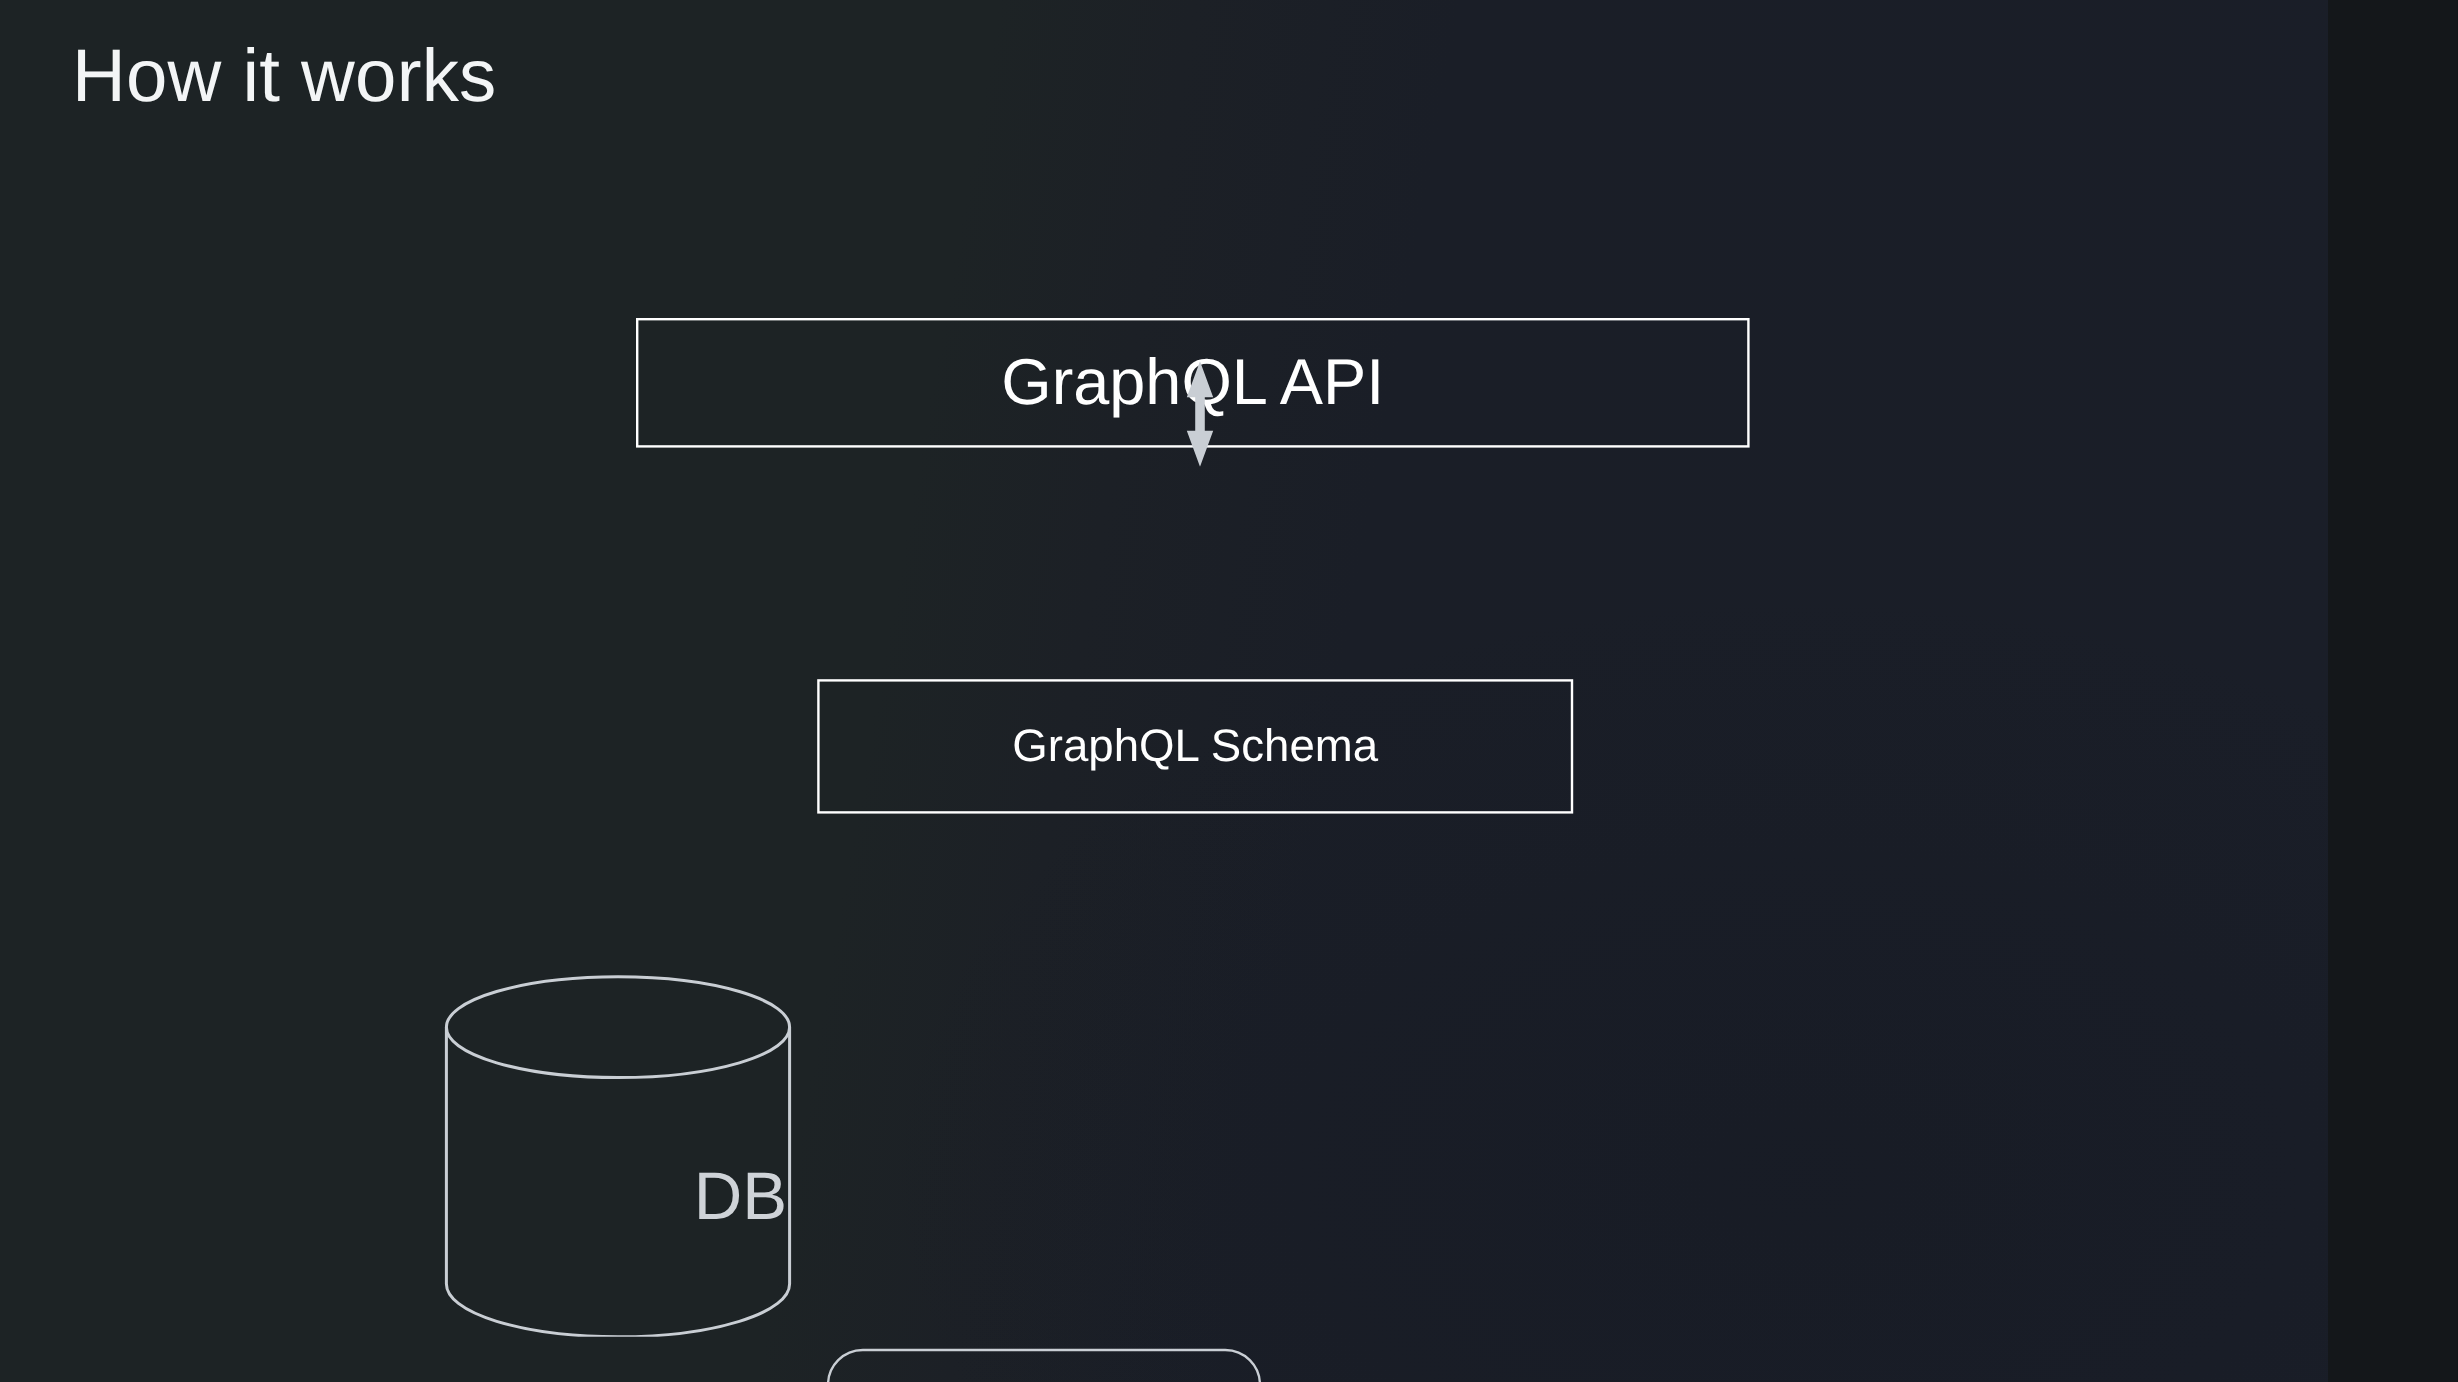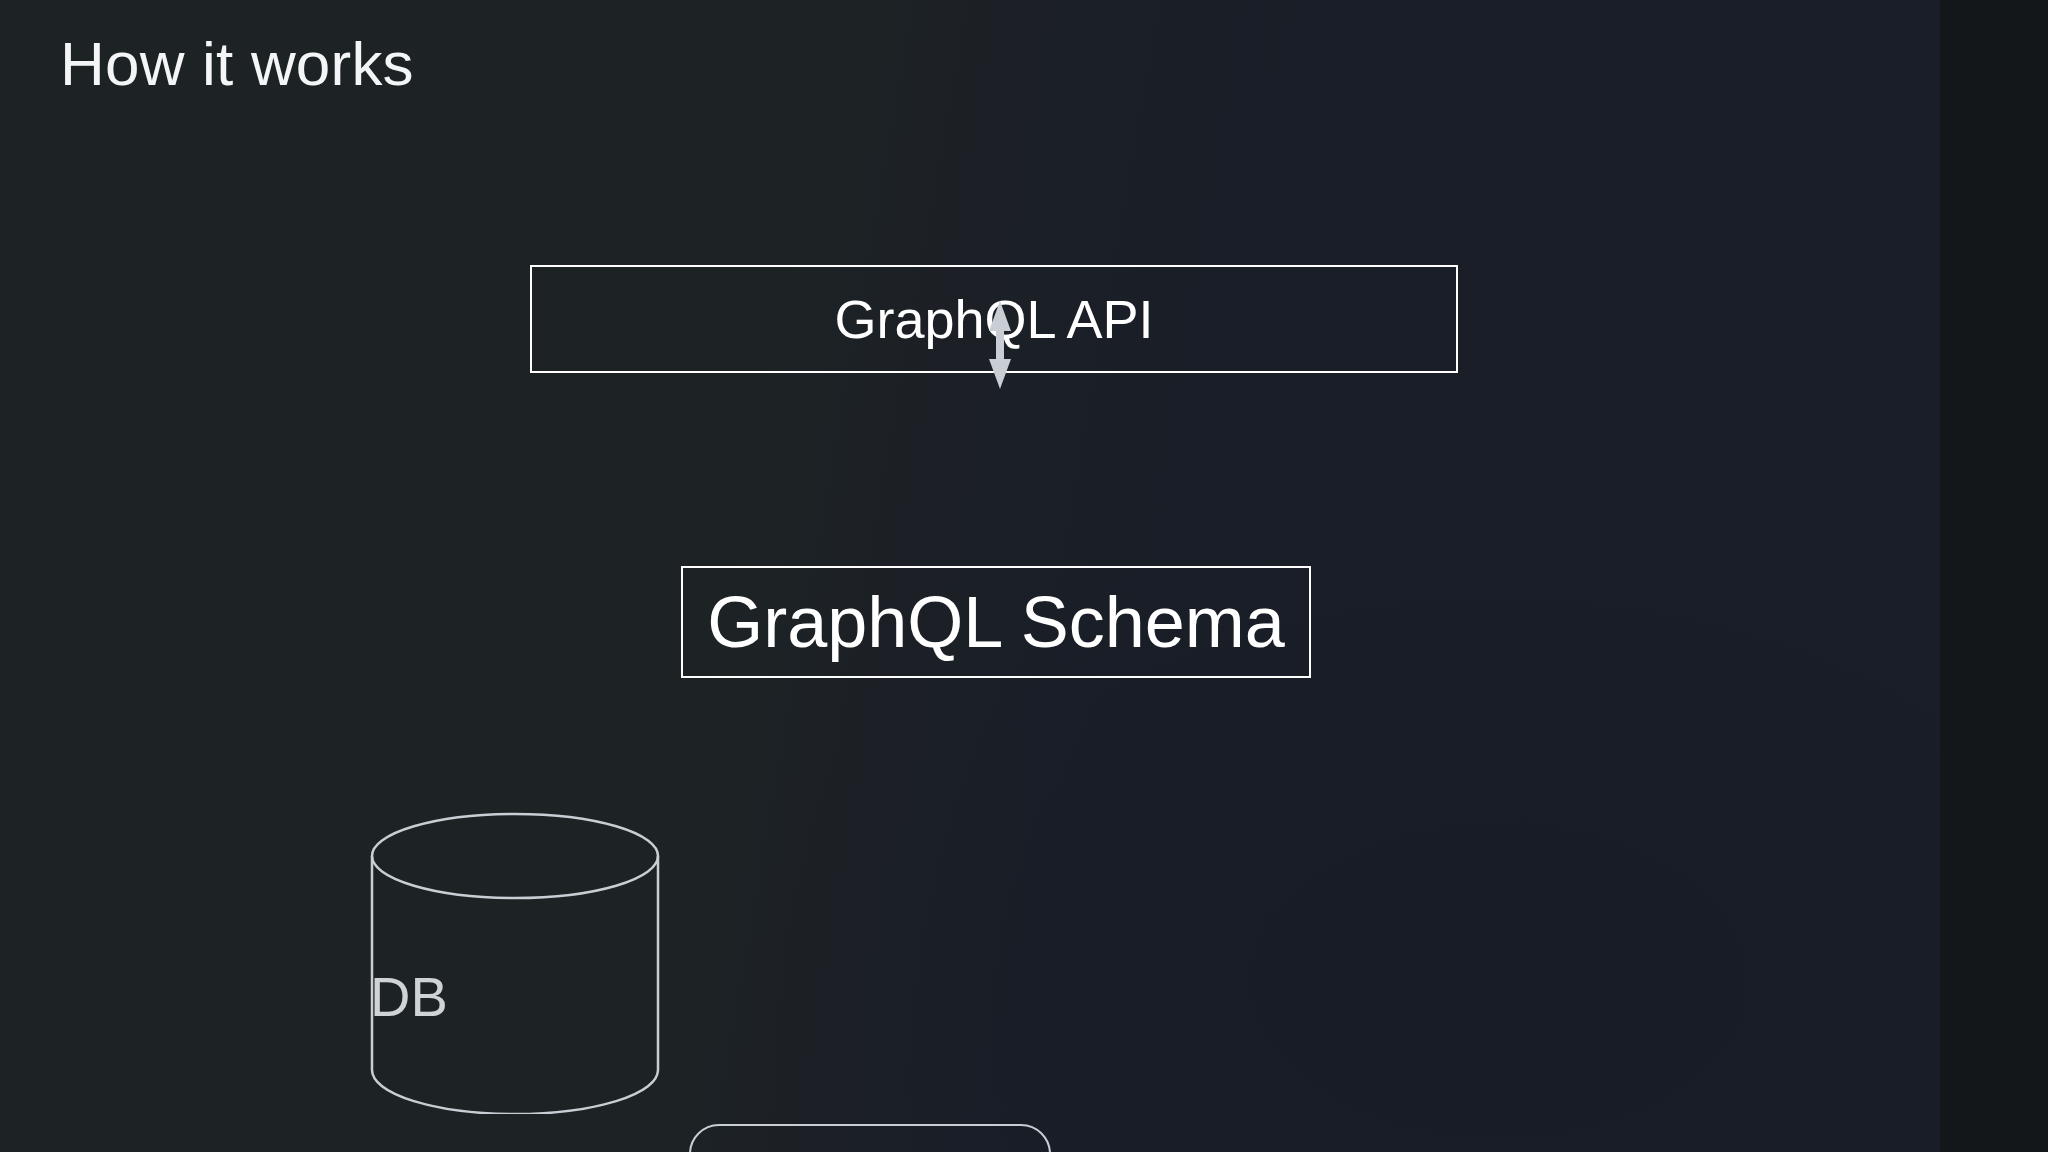--- a/index.html
+++ b/index.html
@@ -56,21 +56,21 @@
     background: transparent;
   }
   #node-graphql-api {
     left: 530px;  top: 194px;
     width: 928px; height: 108px;
     font-size: 54px;
   }
   #node-graphql-schema {
     left: 681px;  top: 387px;
     width: 630px; height: 112px;
-    font-size: 72px;
+    font-size: 38px;
     justify-content: center;
   }
 
   
   #arrow-schema-api {
     position: absolute;
     left: 985px;
     top: 301px;
     width: 30px;
     height: 88px;
@@ -80,23 +80,23 @@
   #node-db {
     position: absolute;
     left: 370px;
     top: 812px;
     width: 290px;
     height: 302px;
   }
   #node-db svg { position: absolute; inset: 0; }
   #node-db .db-label {
     position: absolute;
-    left: 0; right: 16px;
+    left: 0; right: 4px;
     top: 152px;
-    text-align: left;
+    text-align: right;
     font-size: 56px;
     color: #cfd3d8;
   }
 
   
   .round-node {
     position: absolute;
     box-sizing: border-box;
     border: 2px solid #c9ced4;
     border-radius: 30px;

